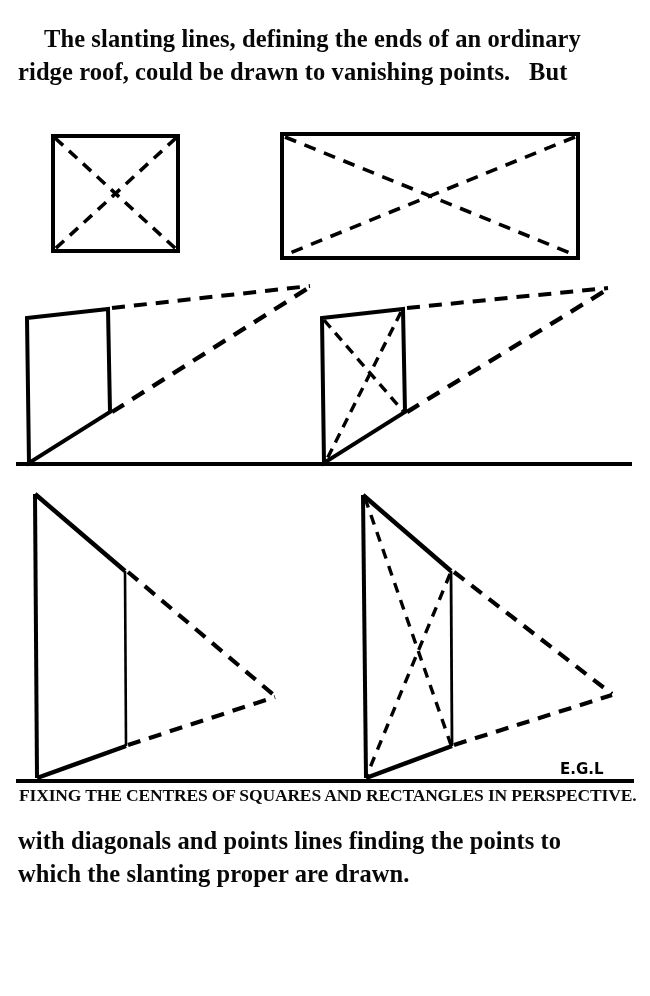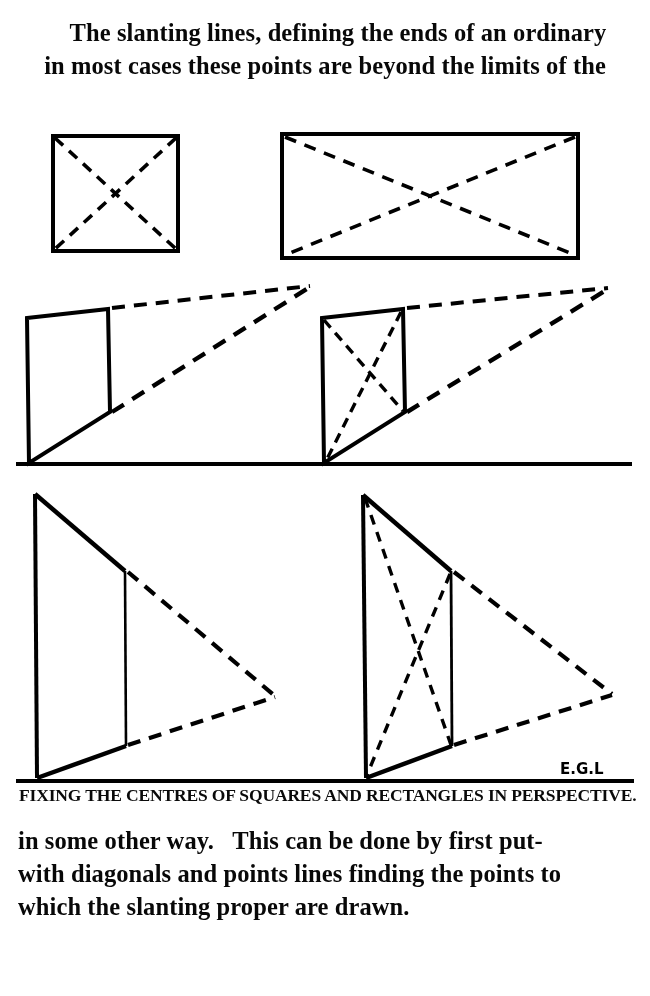--- a/index.html
+++ b/index.html
@@ -28,22 +28,21 @@
     left: 18px;
     width: 614px;
     font-size: 24.5px;
     line-height: 33px;
     font-weight: 700;
     letter-spacing: 0.1px;
     color: #080808;
     text-align: left;
   }
   #top-paragraph {
-    top: 16px;
-    text-align: center;
+    top: 22px;
   }
   #bottom-paragraph {
     top: 824px;
   }
   .textline {
     display: block;
     white-space: pre;
     font-weight: 700;
   }
   .indent {
@@ -80,21 +79,21 @@
     font-size: 15px;
   }
 </style>
 </head>
 <body>
 
 <div class="page">
 
   <div class="textblock" id="top-paragraph">
     <span class="textline indent">The slanting lines, defining the ends of an ordinary</span>
-    <span class="textline">in most cases these points are beyond the limits of the</span>
+    <span class="textline">ridge roof, could be drawn to vanishing points.   But</span>
   </div>
 
   <div id="figure-area">
     <svg id="figure-svg" width="650" height="676" viewBox="0 110 650 676" xmlns="http://www.w3.org/2000/svg">
 
       <g>
 
         <g>
           <rect x="53" y="130" width="125" height="115" fill="none" stroke="#000" stroke-width="4"></rect>
           <line x1="55" y1="132" x2="176" y2="243" stroke="#000" stroke-width="3.6" stroke-dasharray="11 8" stroke-linecap="butt"></line>
@@ -152,18 +151,17 @@
         </g>
 
         <text x="560" y="768" class="sig-text" fill="#000">E.G.L</text>
       </g>
     </svg>
   </div>
 
   <div id="figure-caption">FIXING THE CENTRES OF SQUARES AND RECTANGLES IN PERSPECTIVE.</div>
 
   <div class="textblock" id="bottom-paragraph">
-    <span class="textline">in some other way.   This can be done by first put-</span>
     <span class="textline">with diagonals and points lines finding the points to</span>
     <span class="textline">which the slanting proper are drawn.</span>
   </div>
 
 </div>
 
 </body></html>

